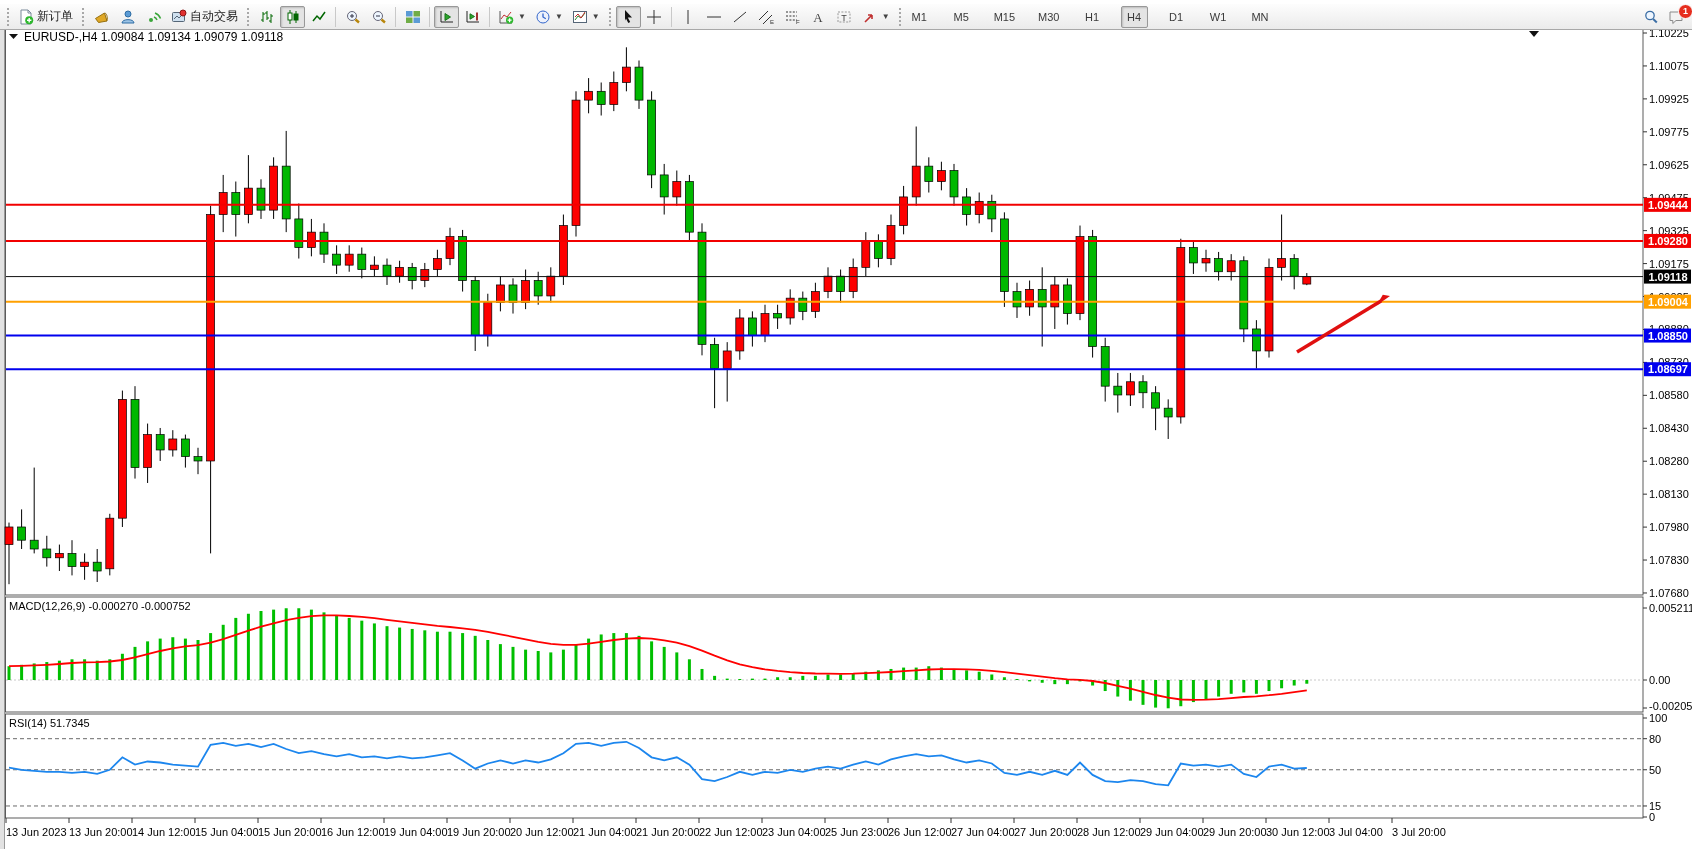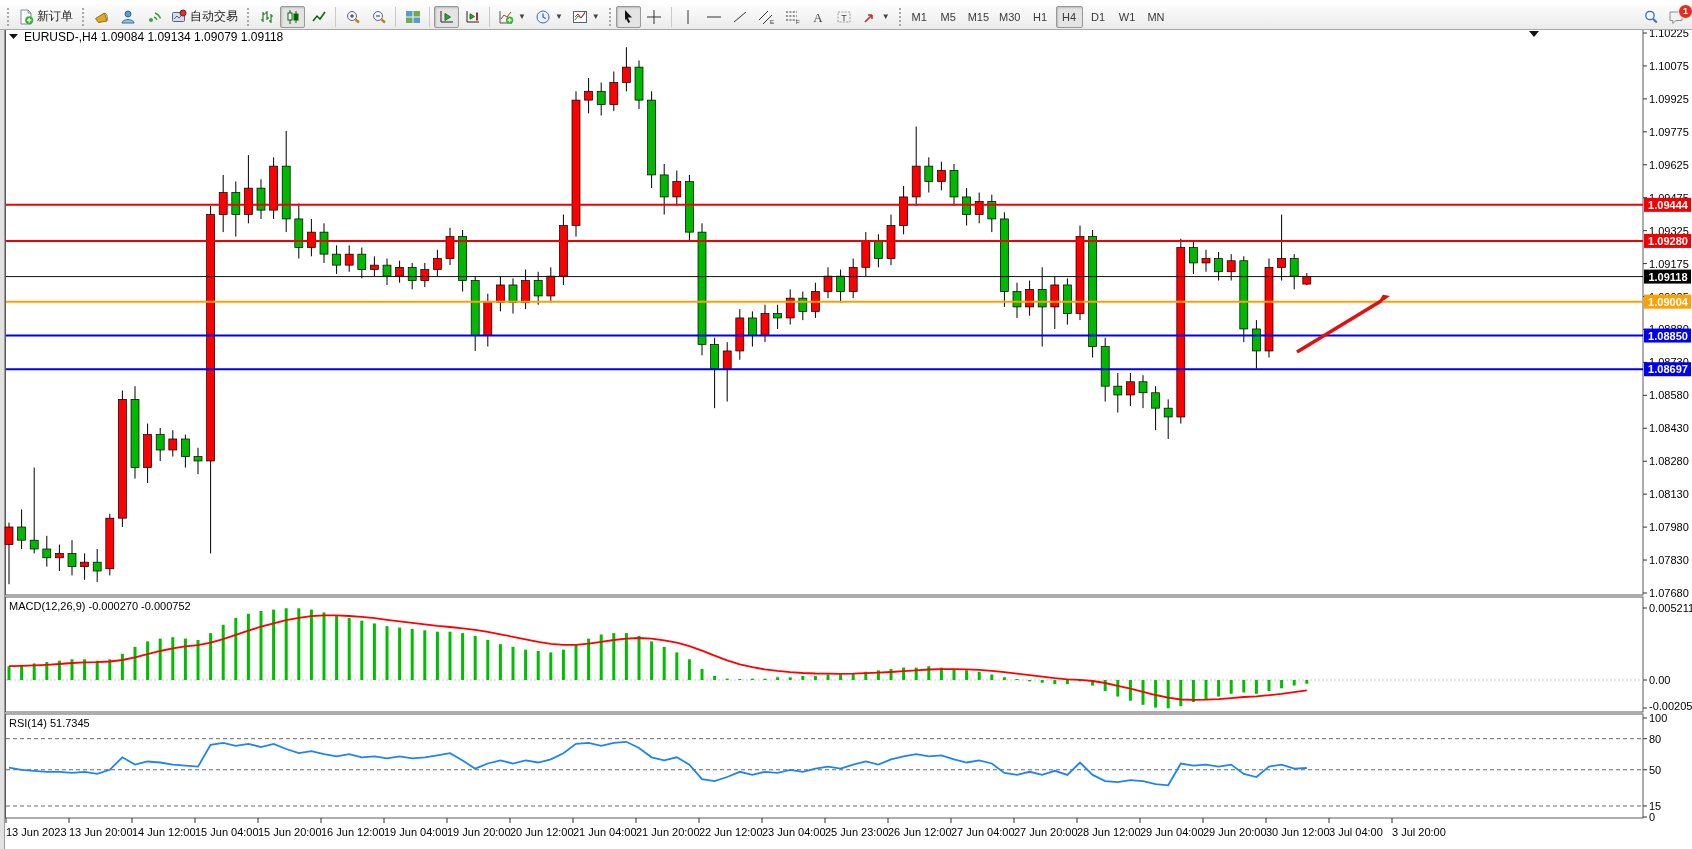--- a/index.html
+++ b/index.html
@@ -200,21 +200,21 @@
       </svg>
   </button>
   <button class="tbtn">
     <svg width="16" height="16" viewBox="0 0 16 16">
         <path d="M3 13l7-7M10 6h-4M10 6v4" stroke="#c03030" fill="none" stroke-width="1.6"></path>
       </svg>
     <span class="caret">▼</span>
   </button>
 
   <div class="grip"></div>
-  <div id="tf-group" style="display:flex;align-items:center;gap:2px;">
+  <div id="tf-group" style="display:flex;align-items:center;gap:15px;">
       <button class="tbtn tf">M1</button>
       <button class="tbtn tf">M5</button>
       <button class="tbtn tf">M15</button>
       <button class="tbtn tf">M30</button>
       <button class="tbtn tf">H1</button>
       <button class="tbtn tf active">H4</button>
       <button class="tbtn tf">D1</button>
       <button class="tbtn tf">W1</button>
       <button class="tbtn tf">MN</button>
     </div>

